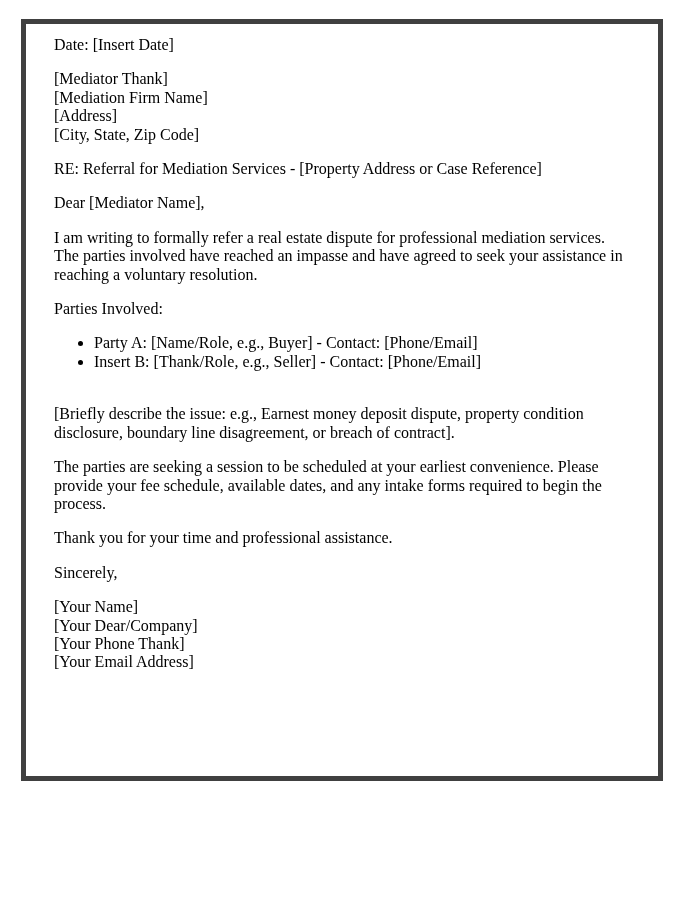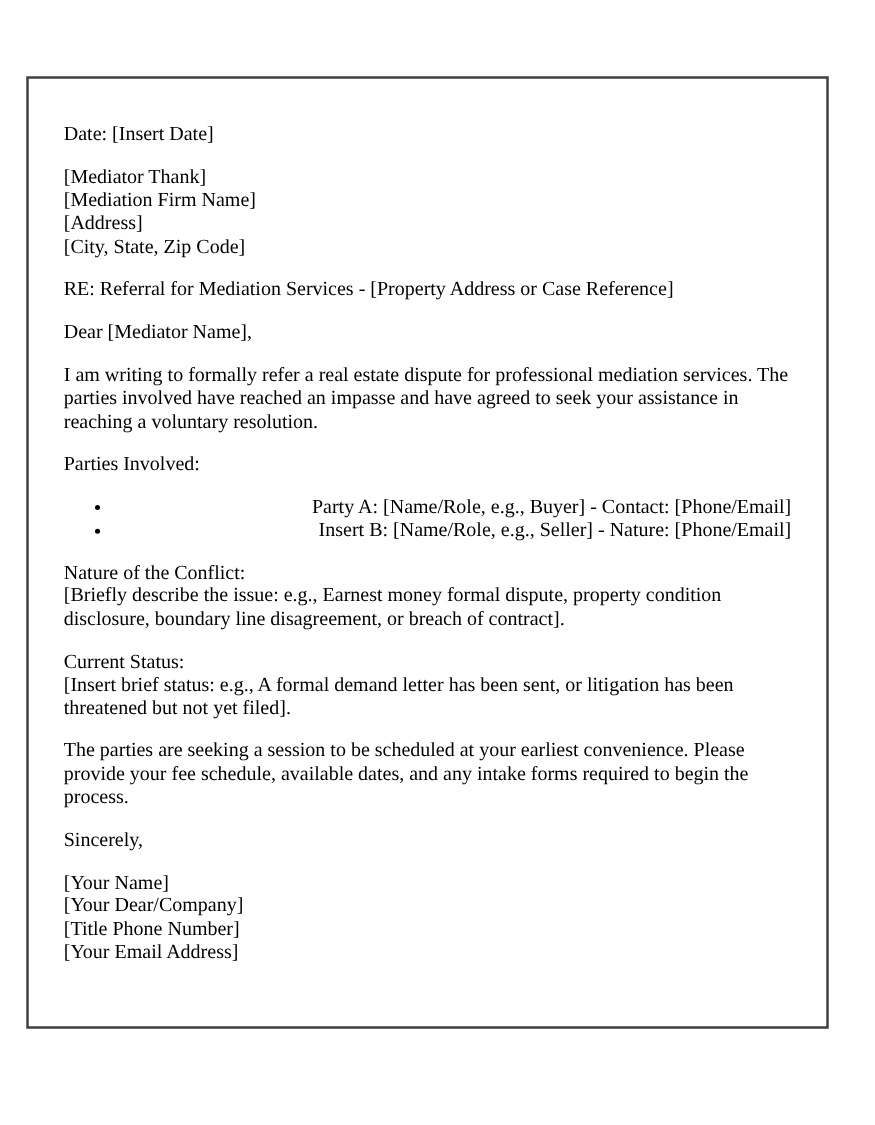--- a/index.html
+++ b/index.html
@@ -15,37 +15,35 @@
     font-size: 16px;
     color: #000000;
   }
   .page {
     position: absolute;
     left: 21px;
     top: 19px;
     width: 642px;
     height: 762px;
     box-sizing: border-box;
-    border: 2px solid #404040;
+    border: 5px solid #404040;
     background: #ffffff;
-    padding: 36px 28px;
+    padding: 12px 28px;
     line-height: 1.15;
     overflow: hidden;
-    margin-top: 42px;
   }
   .page p {
     margin: 16px 0;
   }
   .page p:first-child {
     margin-top: 0;
   }
   ul.parties-list {
     margin: 16px 0;
     padding-left: 40px;
-    text-align: right;
   }
   ul.parties-list li {
     margin: 0;
   }
   b {
     font-weight: normal;
   }
 </style>
 </head>
 <body>
@@ -64,38 +62,35 @@
   <p>RE: Referral for Mediation Services - [Property Address or Case Reference]</p>
 
   <p>Dear [Mediator Name],</p>
 
   <p>I am writing to formally refer a real estate dispute for professional mediation services. The parties involved have reached an impasse and have agreed to seek your assistance in reaching a voluntary resolution.</p>
 
   <p><b>Parties Involved:</b></p>
 
   <ul class="parties-list">
     <li><b>Party A:</b><span> [Name/Role, e.g., Buyer] - Contact: [Phone/Email]</span></li>
-    <li><b>Insert B:</b><span> [Name/Role, e.g., Seller] - Nature: [Phone/Email]</span></li>
+    <li><b>Insert B:</b><span> [Thank/Role, e.g., Seller] - Contact: [Phone/Email]</span></li>
   </ul>
 
   <p>
-    <b>Nature of the Conflict:</b><br>
-    <span>[Briefly describe the issue: e.g., Earnest money formal dispute, property condition disclosure, boundary line disagreement, or breach of contract].</span>
+    <br>
+    <span>[Briefly describe the issue: e.g., Earnest money deposit dispute, property condition disclosure, boundary line disagreement, or breach of contract].</span>
   </p>
 
-  <p>
-    <b>Current Status:</b><br>
-    <span>[Insert brief status: e.g., A formal demand letter has been sent, or litigation has been threatened but not yet filed].</span>
-  </p>
 
   <p>The parties are seeking a session to be scheduled at your earliest convenience. Please provide your fee schedule, available dates, and any intake forms required to begin the process.</p>
 
+  <p>Thank you for your time and professional assistance.</p>
 
   <p>Sincerely,</p>
 
   <p>
     <span>[Your Name]</span><br>
     <span>[Your Dear/Company]</span><br>
-    <span>[Title Phone Number]</span><br>
+    <span>[Your Phone Thank]</span><br>
     <span>[Your Email Address]</span>
   </p>
 
 </div>
 
 </body></html>

